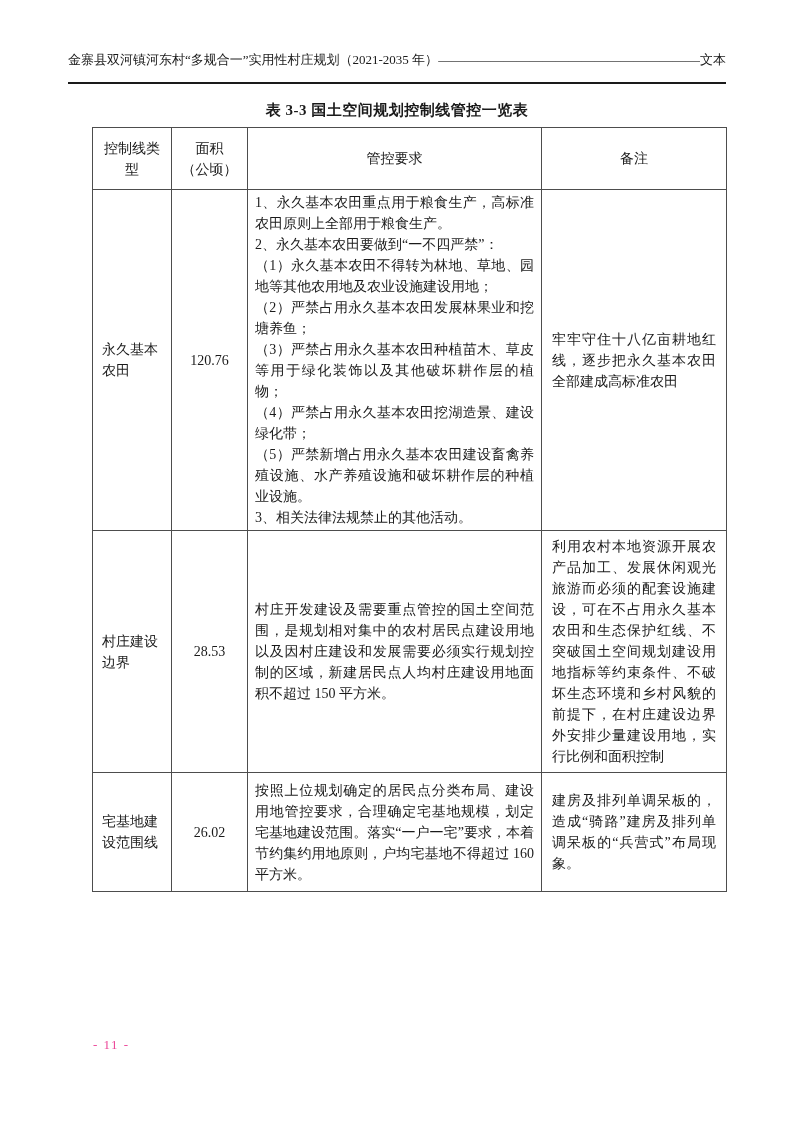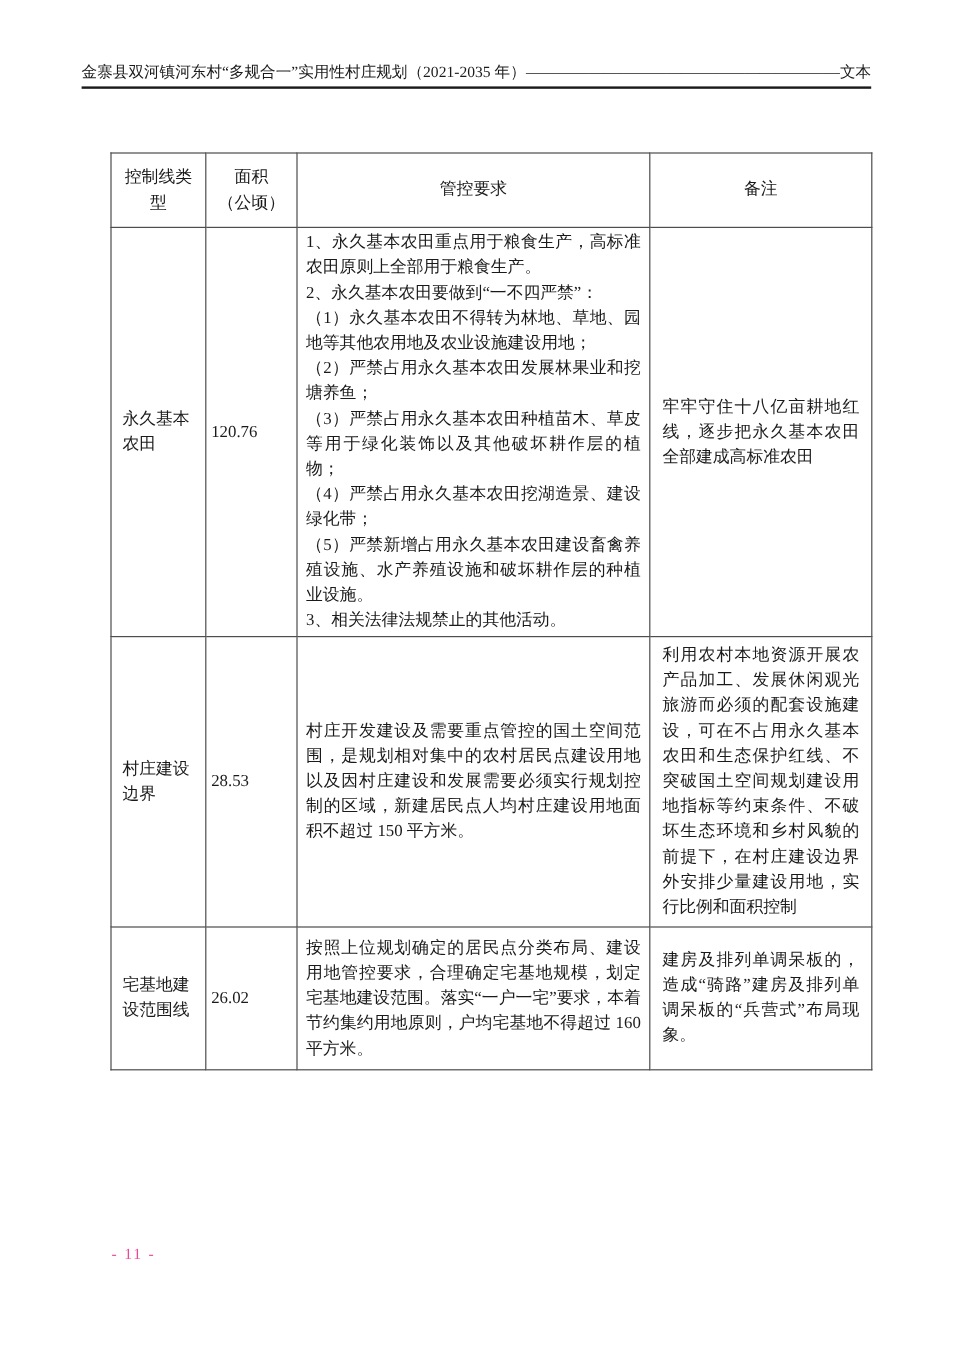--- a/index.html
+++ b/index.html
@@ -14,21 +14,21 @@
   }
   
   .header {
     position: absolute;
     top: 51px;
     left: 68px;
     right: 68px;
     display: flex;
     align-items: baseline;
     border-bottom: 2px solid #1a1a1a;
-    padding-bottom: 3px;
+    padding-bottom: 13px;
     font-size: 13px;
     white-space: nowrap;
   }
   .header-title { flex: none; }
   .header-dashes { flex: 1 1 auto; overflow: hidden; }
   .header-doctype { flex: none; }
   
   .caption {
     position: absolute;
     top: 101px;
@@ -64,21 +64,21 @@
     padding: 0 4px;
   }
   tr.row-1 td { height: 340px; margin-top: 28px; }
   tr.row-2 td { height: 241px; }
   tr.row-3 td { height: 118px; }
   .cell-type {
     text-align: left;
     padding: 0 9px;
     white-space: pre-line;
   }
-  .cell-area { text-align: left; padding: 0 4px; }
+  .cell-area { text-align: center; padding: 0 4px; }
   .cell-req {
     text-align: justify;
     padding: 0 7px;
     white-space: pre-line;
   }
   .cell-remark {
     text-align: justify;
     padding: 0 10px;
   }
   
@@ -95,20 +95,21 @@
 <body>
 
 <div class="page">
 
   <div class="header">
     <span class="header-title">金寨县双河镇河东村“多规合一”实用性村庄规划（2021-2035 年）</span>
     <span class="header-dashes">————————————————————————————————</span>
     <span class="header-doctype">文本</span>
   </div>
 
+  <div class="caption">表 3-3 国土空间规划控制线管控一览表</div>
 
   <table class="control-table">
     <colgroup>
       <col style="width:79px">
       <col style="width:76px">
       <col style="width:294px">
       <col style="width:185px">
     </colgroup>
     <thead>
       <tr>

